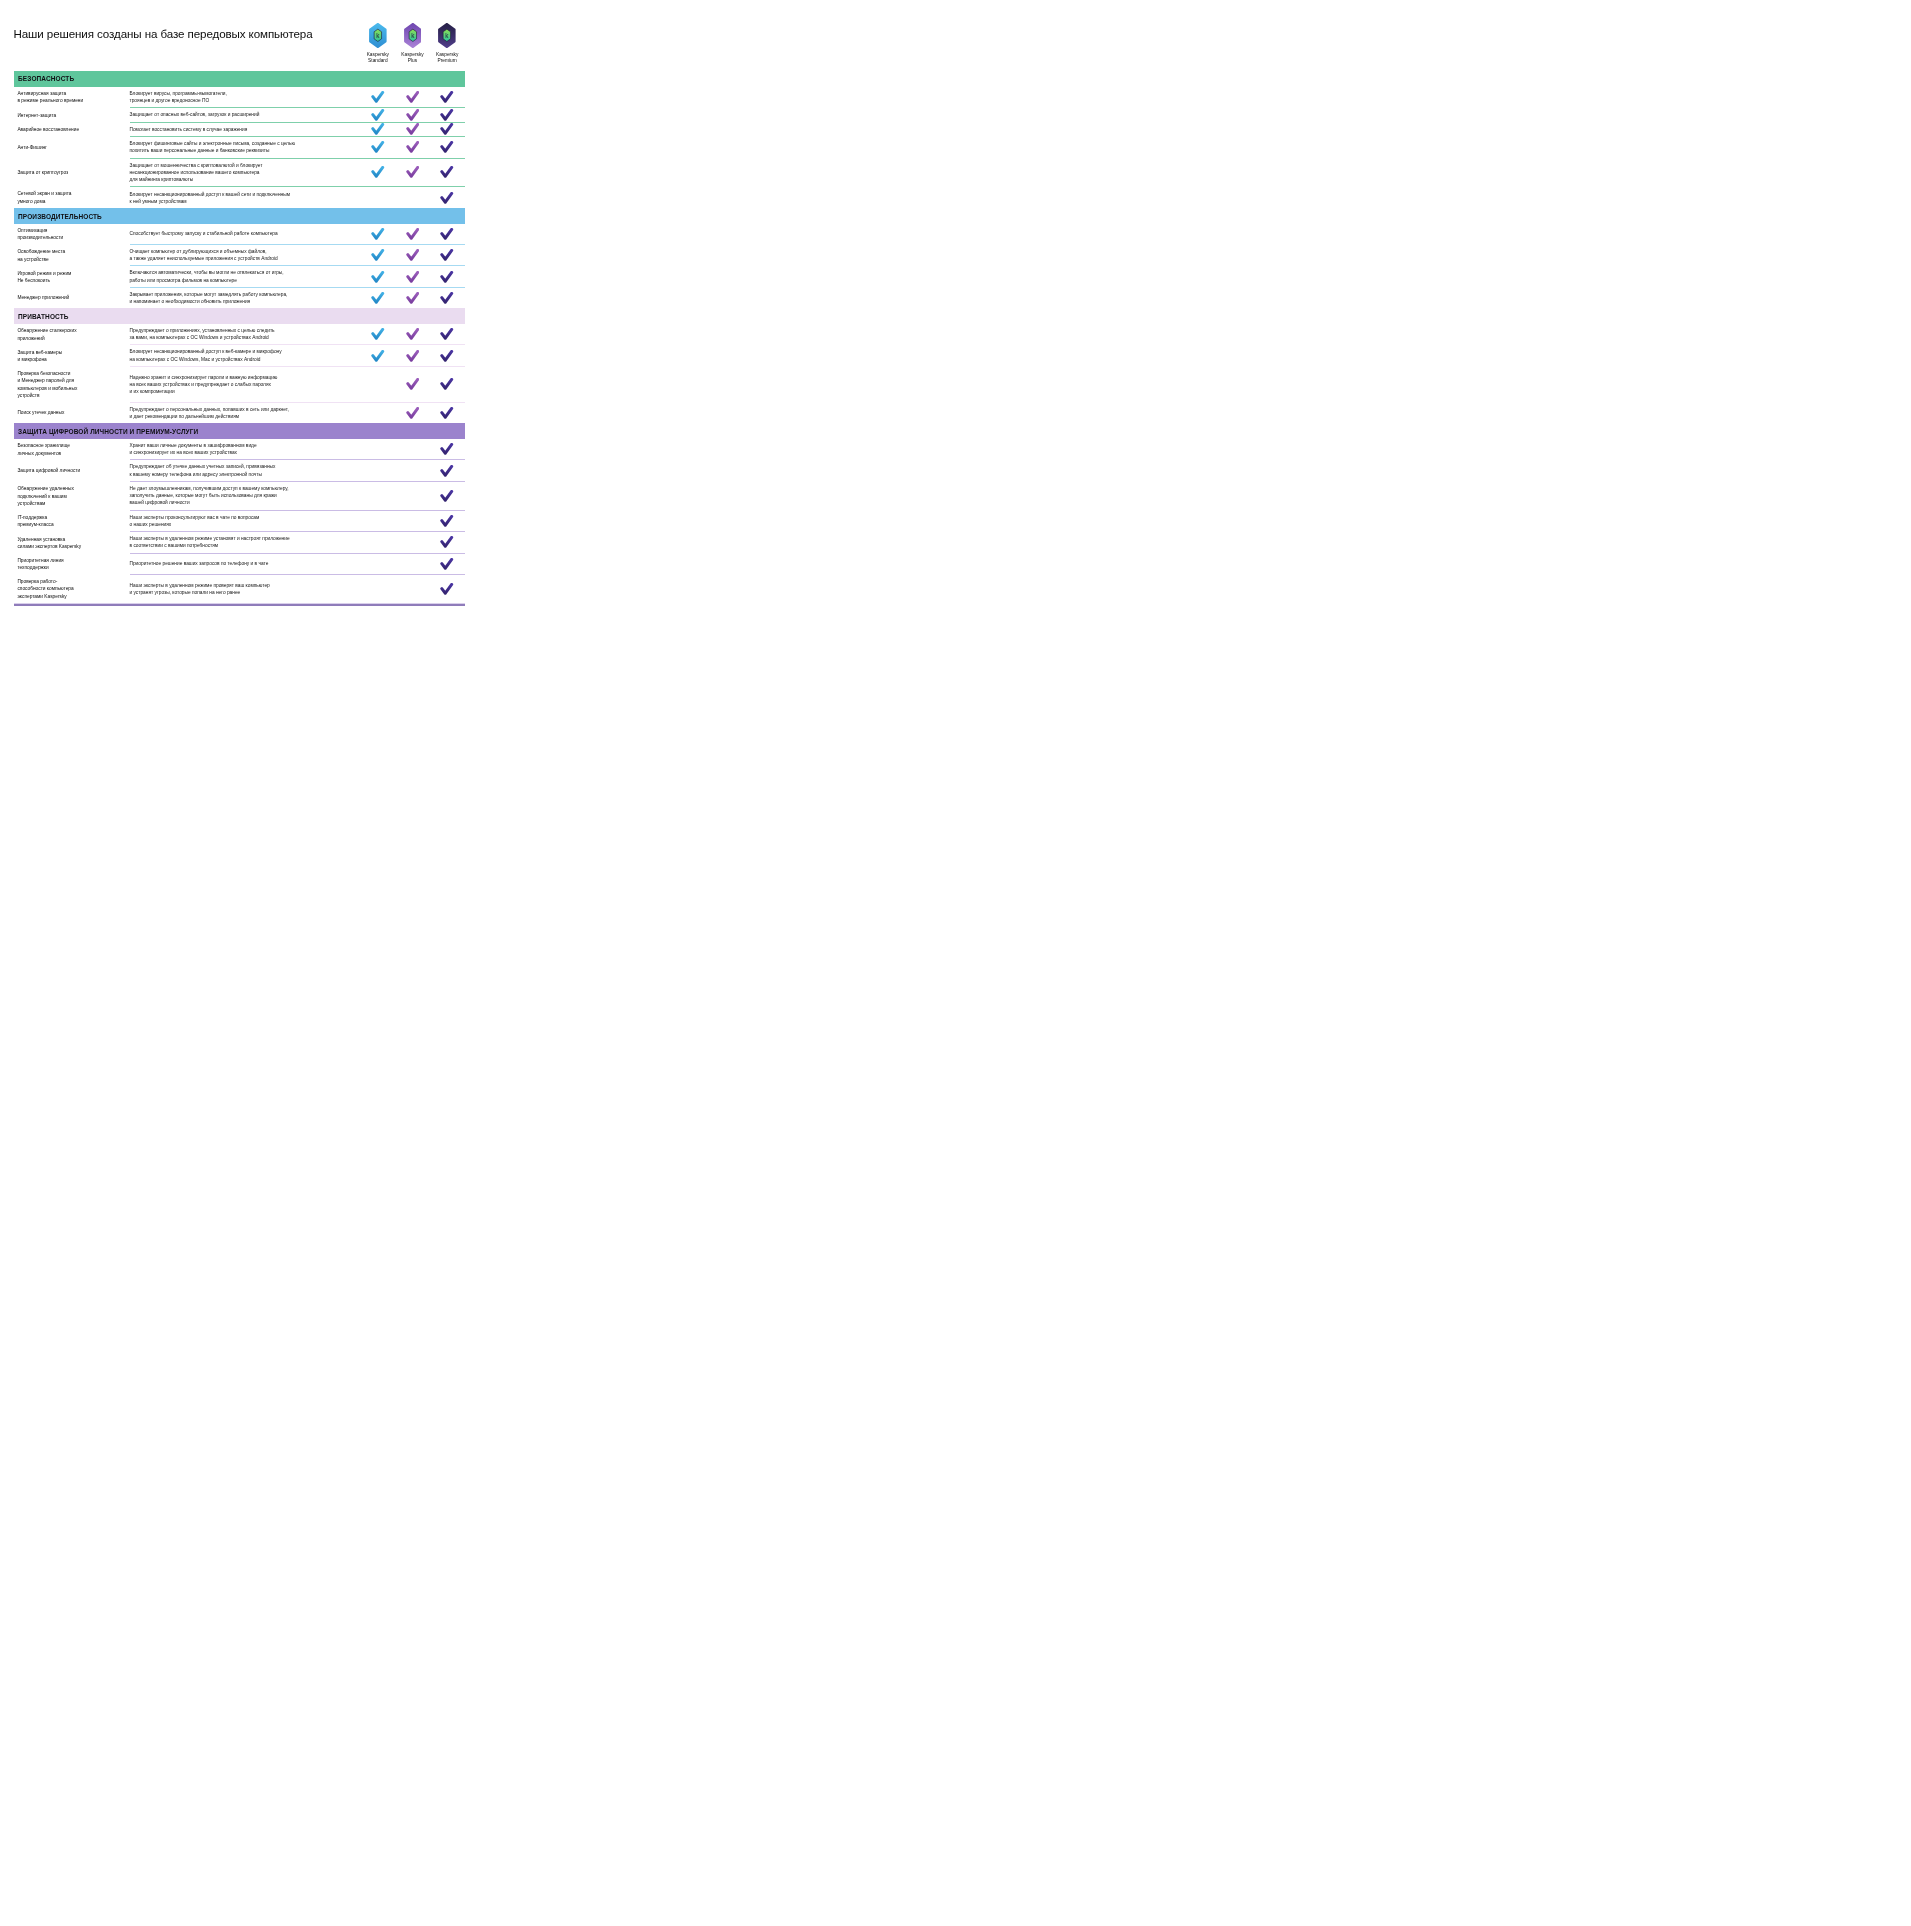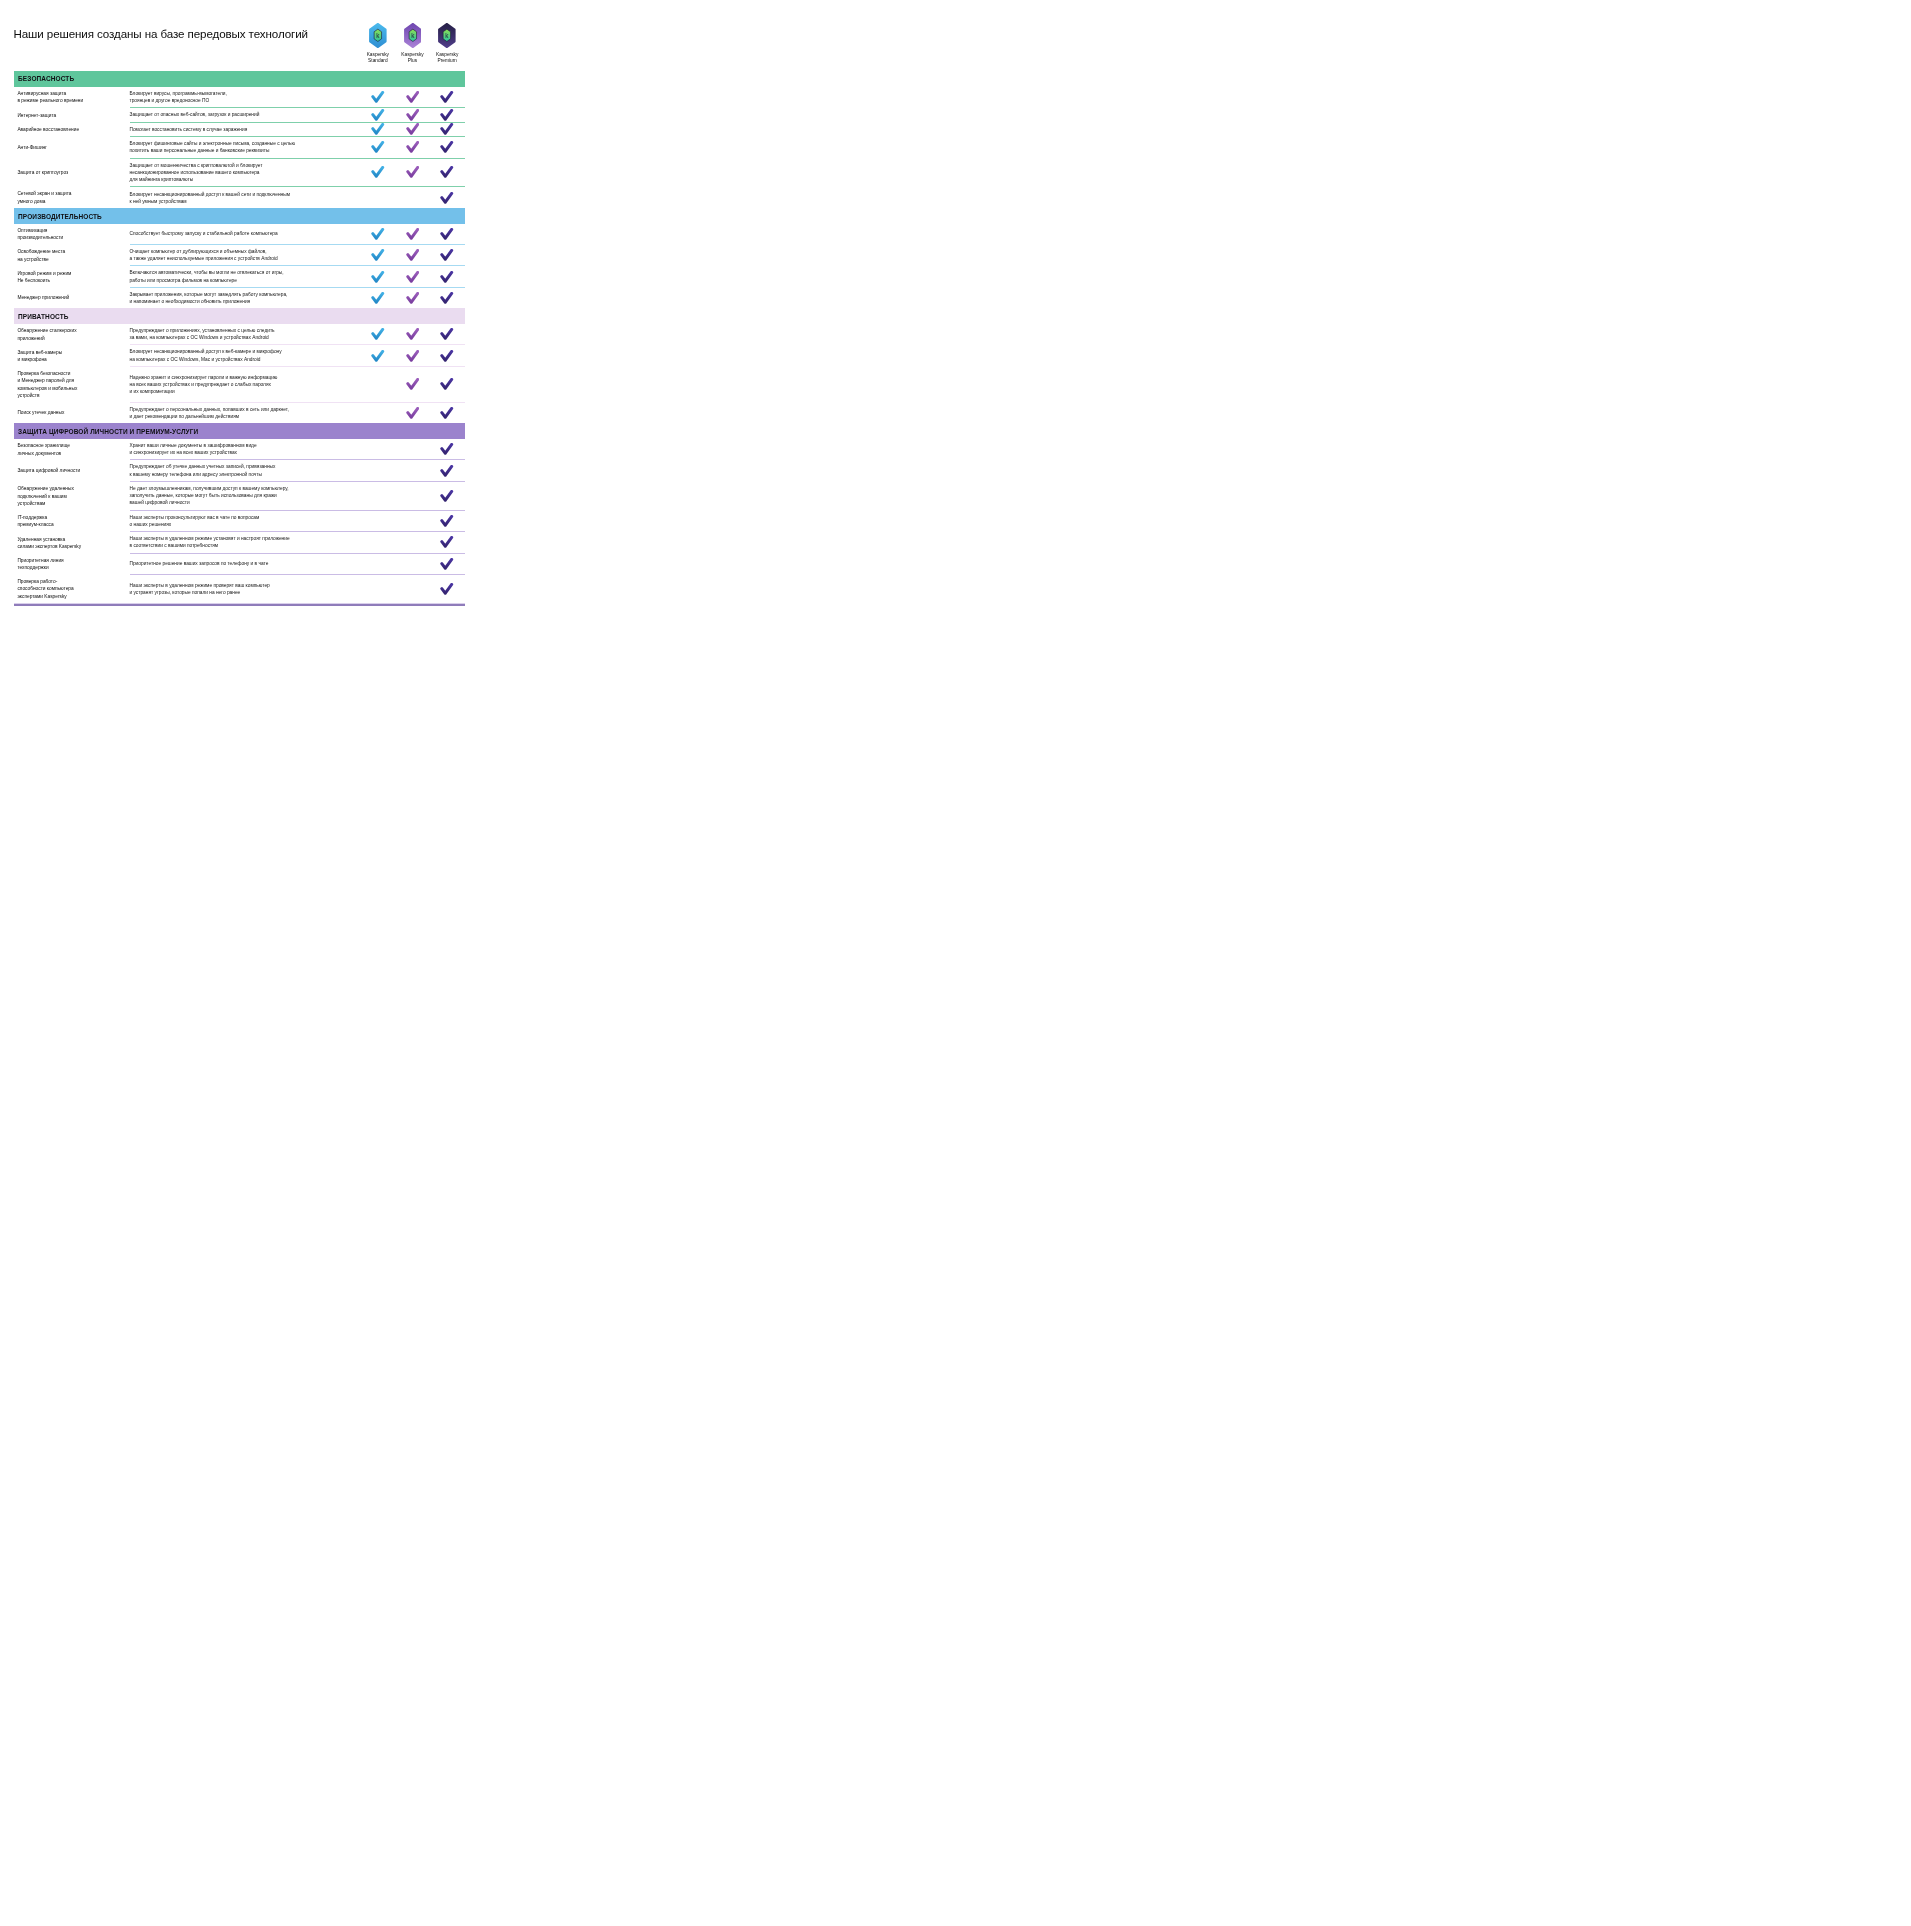--- a/index.html
+++ b/index.html
@@ -90,21 +90,21 @@
           <stop offset="100%" stop-color="#342471"></stop>
         </linearGradient>
         <linearGradient id="gem-green" x1="0%" y1="0%" x2="0%" y2="100%">
           <stop offset="0%" stop-color="#8adf55"></stop>
           <stop offset="100%" stop-color="#2cc39e"></stop>
         </linearGradient>
       </defs>
     </svg>
 
   <div class="top">
-    <h1 class="title">Наши решения созданы на базе передовых технологий</h1>
+    <h1 class="title">Наши решения созданы на базе передовых компьютера</h1>
     <div class="products">
         <div class="product">
           <svg class="gem" viewBox="0 0 100 140">
             <polygon points="50,3 95,36 95,104 50,137 5,104 5,36" fill="url(#gem-g0)" stroke="url(#gem-g0)" stroke-width="9" stroke-linejoin="round"></polygon>
             <polygon points="50,34 71,49 71,89 50,104 29,89 29,49" fill="url(#gem-green)" stroke="#1e1e35" stroke-width="3.5" stroke-linejoin="round"></polygon>
             <text x="50" y="82" text-anchor="middle" font-size="36" fill="#1e1e35" font-family="&quot;Liberation Sans&quot;,&quot;DejaVu Sans&quot;,sans-serif">k</text>
           </svg>
           <div class="product-label">Kaspersky
 Standard</div>
         </div>

